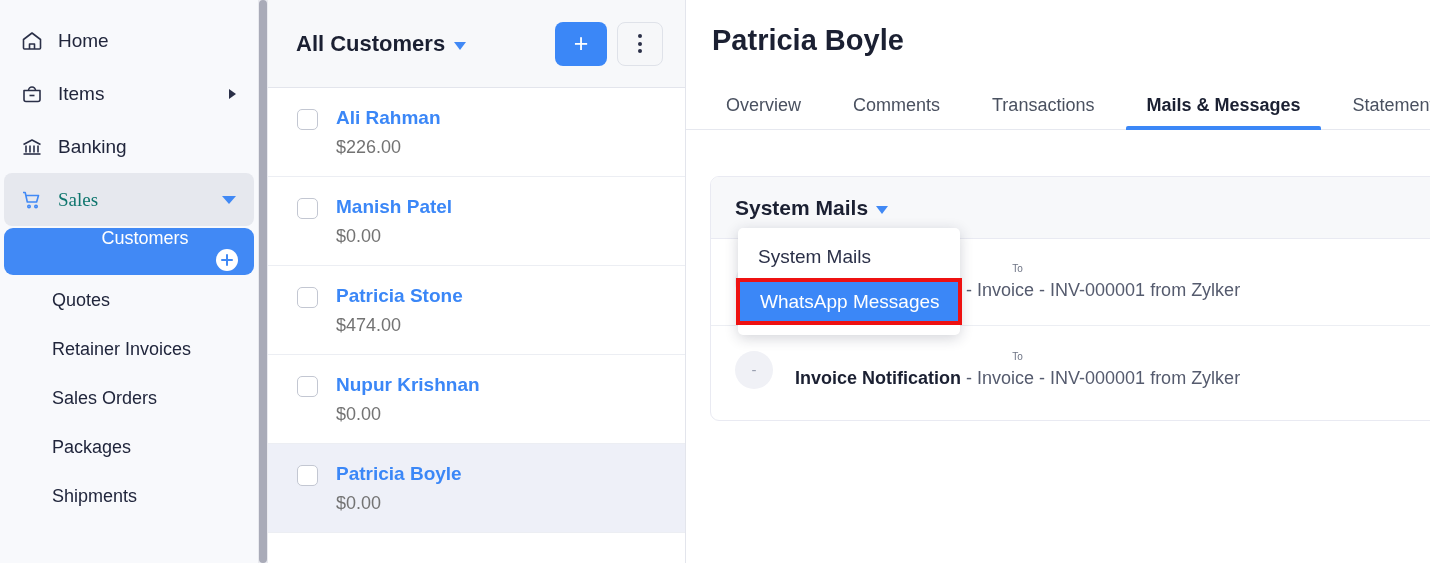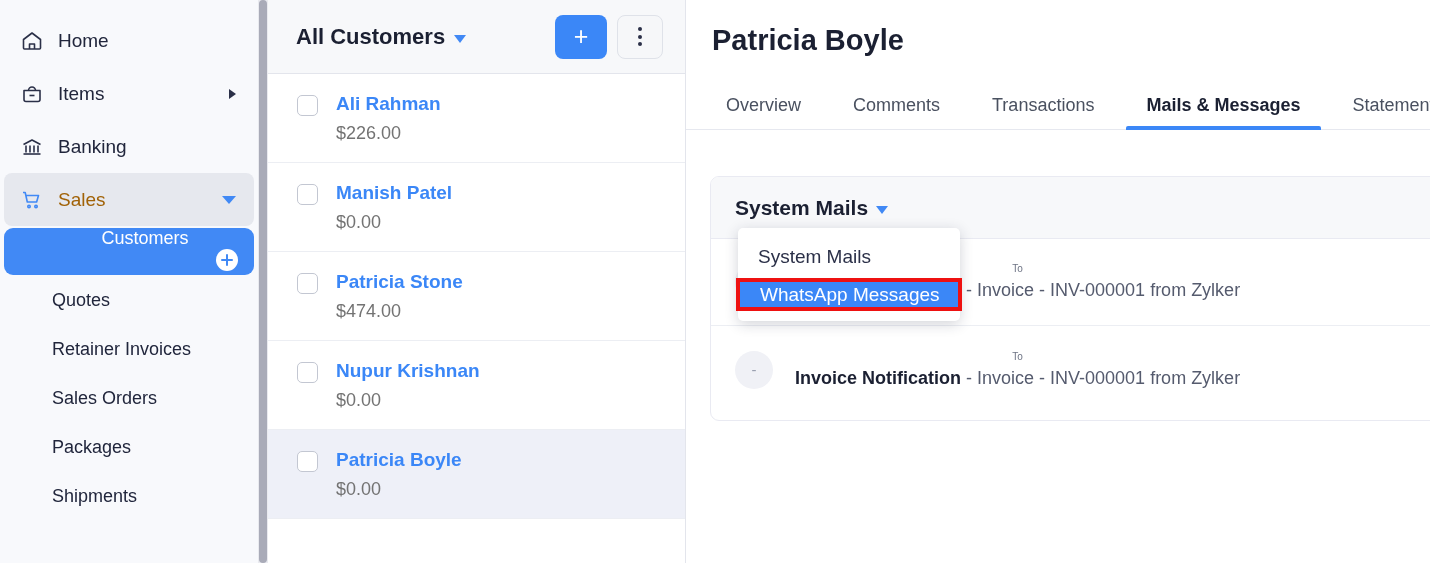--- a/index.html
+++ b/index.html
@@ -37,21 +37,22 @@
   .nav-item .lbl { margin-left: 8px; white-space: nowrap; }
   .nav-item .caret-right {
     margin-left: auto;
     width: 0; height: 0;
     border-left: 7px solid #2b3048;
     border-top: 5px solid transparent;
     border-bottom: 5px solid transparent;
   }
   .nav-item.group-open {
     background: #e6e8ee;
-    color: #a16207;
+    color: #0f766e;
+    font-family: Liberation Serif, serif;
   }
   .nav-item.group-open .ico { color: #4189f5; }
   .nav-item.group-open .caret-down {
     margin-left: auto;
     width: 0; height: 0;
     border-top: 8px solid #4189f5;
     border-left: 7px solid transparent;
     border-right: 7px solid transparent;
   }
   .sub-item {
@@ -95,21 +96,21 @@
   
   .listpanel {
     width: 418px; flex: 0 0 418px;
     height: 563px;
     background: #ffffff;
     border-right: 1px solid #e3e5ec;
     position: relative;
     margin-left: 10px;
   }
   .list-header {
-    height: 74px;
+    height: 88px;
     background: #f7f8fa;
     border-bottom: 1px solid #e3e5ec;
     display: flex; align-items: center;
     padding: 0 22px 0 28px;
   }
   .list-title {
     font-size: 22px; font-weight: bold; color: #1b2032;
     display: flex; align-items: center; gap: 9px;
   }
   .chev-down {
@@ -234,21 +235,21 @@
     display: flex; align-items: center;
     padding-left: 20px;
     font-size: 19px;
     color: #2b3048;
   }
   .dd-item.highlight {
     background: #3b87f7;
     color: #ffffff;
     border: 4px solid #ee1111;
     margin: 0 -2px;
-    height: 33px;
+    height: 47px;
   }
 </style>
 </head>
 <body>
 
 <div class="app">
 
   <div class="sidebar">
 
     <div class="nav-item">

